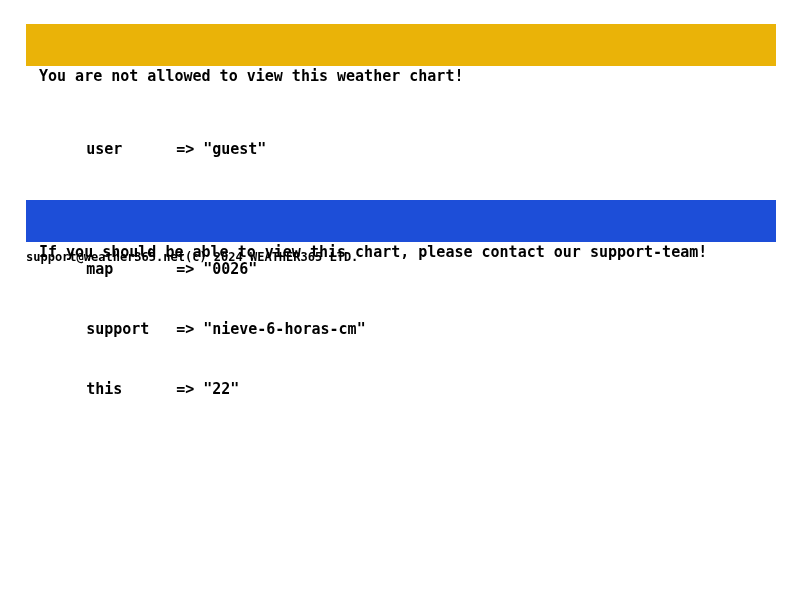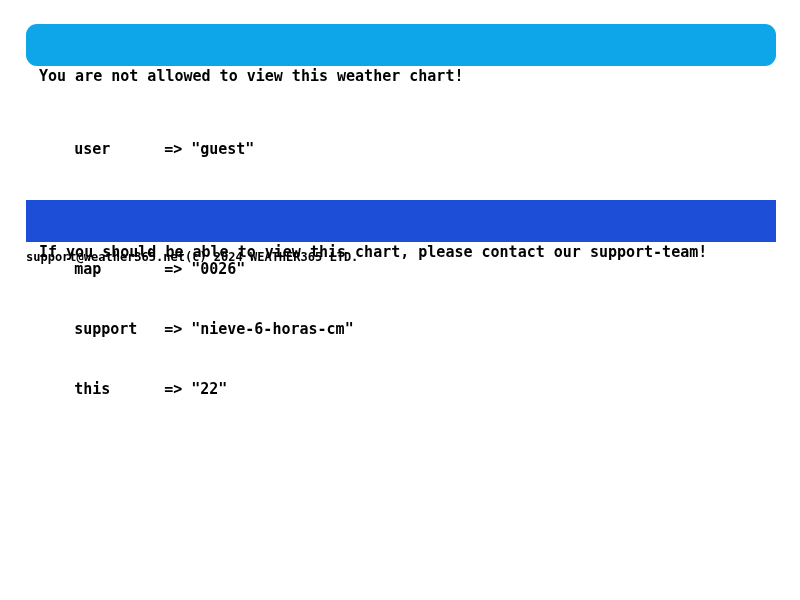--- a/index.html
+++ b/index.html
@@ -20,33 +20,33 @@
     position: absolute;
     left: 26px;
     width: 750px;
     height: 42px;
     box-sizing: border-box;
     padding: 5px 0 0 13px;
     font-size: 15px;
     line-height: 19px;
     white-space: pre;
   }
-  .banner-error { top: 24px;  background: #0ea5e9; border-radius: 11px; }
+  .banner-error { top: 24px;  background: #eab308; }
   .banner-info  { top: 200px; background: #1d4ed8; }
 
   .details {
     position: absolute;
     left: 38px;
     top: 79px;
     font-size: 15px;
     line-height: 20px;
     white-space: pre;
   }
   .kv-row { height: 20px; }
-  .kv-key   { display: inline-block; width: 90px; }
+  .kv-key   { display: inline-block; width: 90px; margin-left: 12px; }
   .kv-arrow { display: inline-block; width: 27px; }
 
   .footer {
     position: absolute;
     left: 26px;
     top: 250px;
     width: 736px;
     display: flex;
     justify-content: flex-start;
     font-size: 12px;

